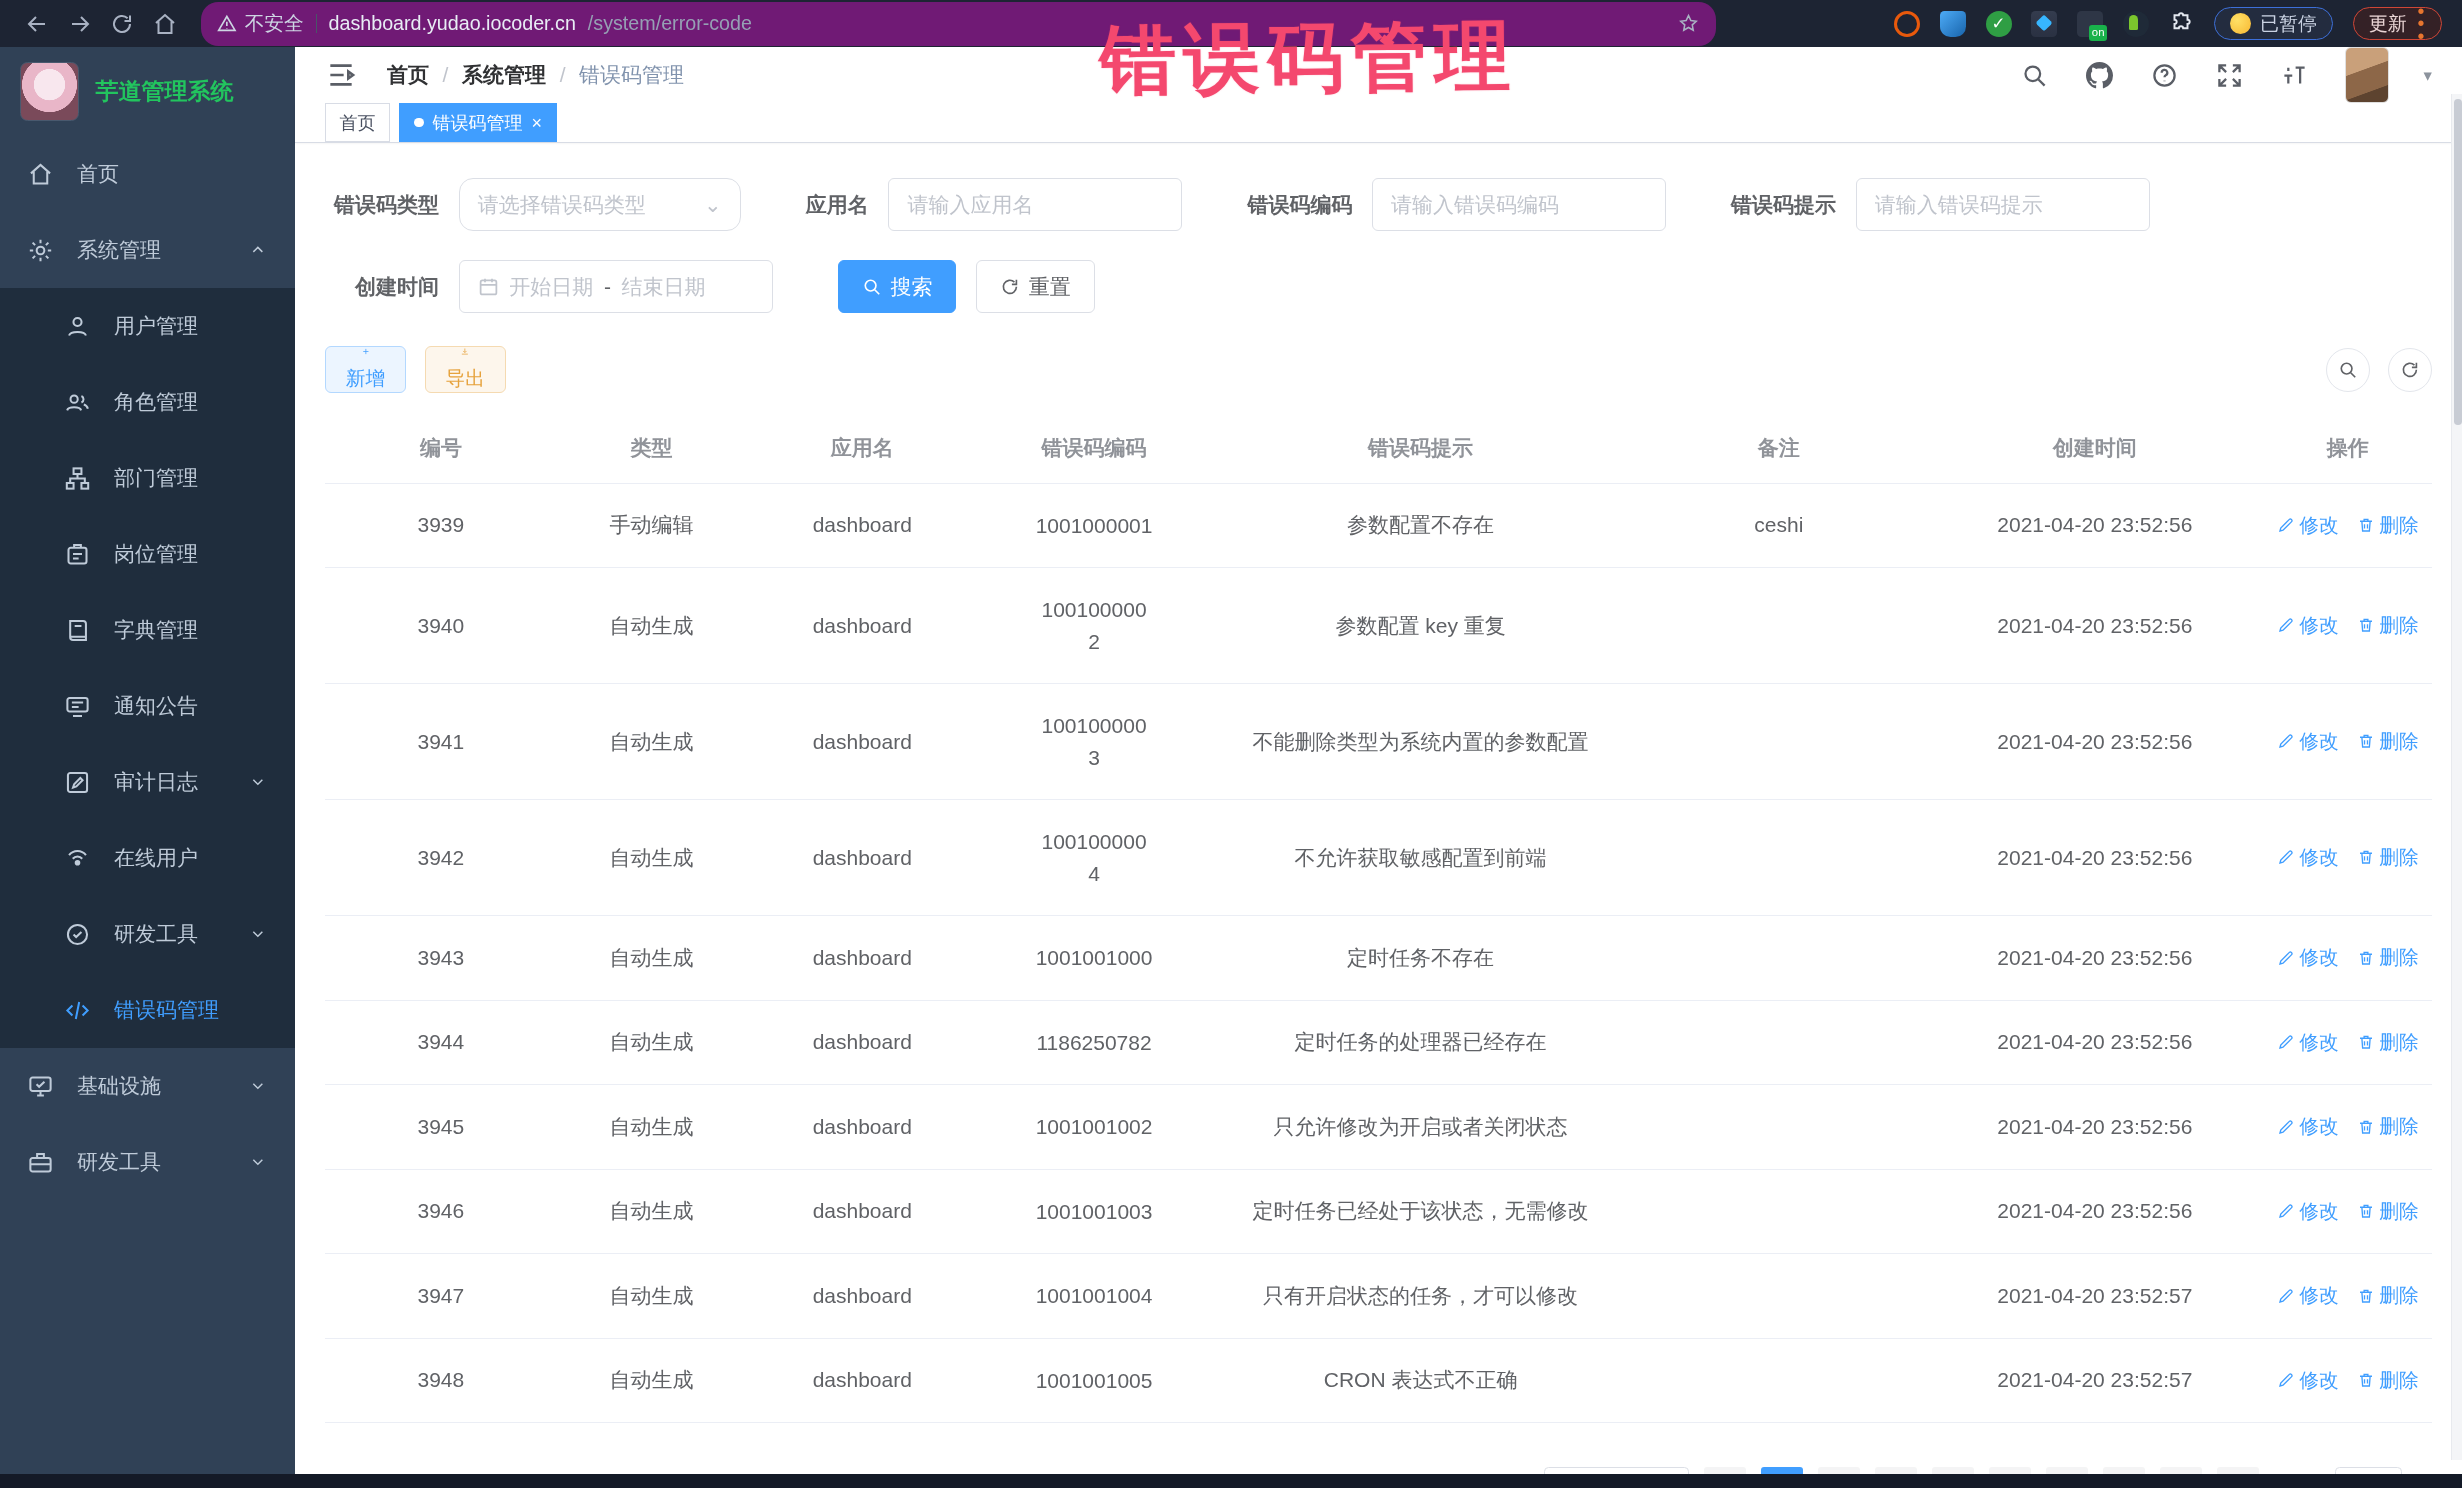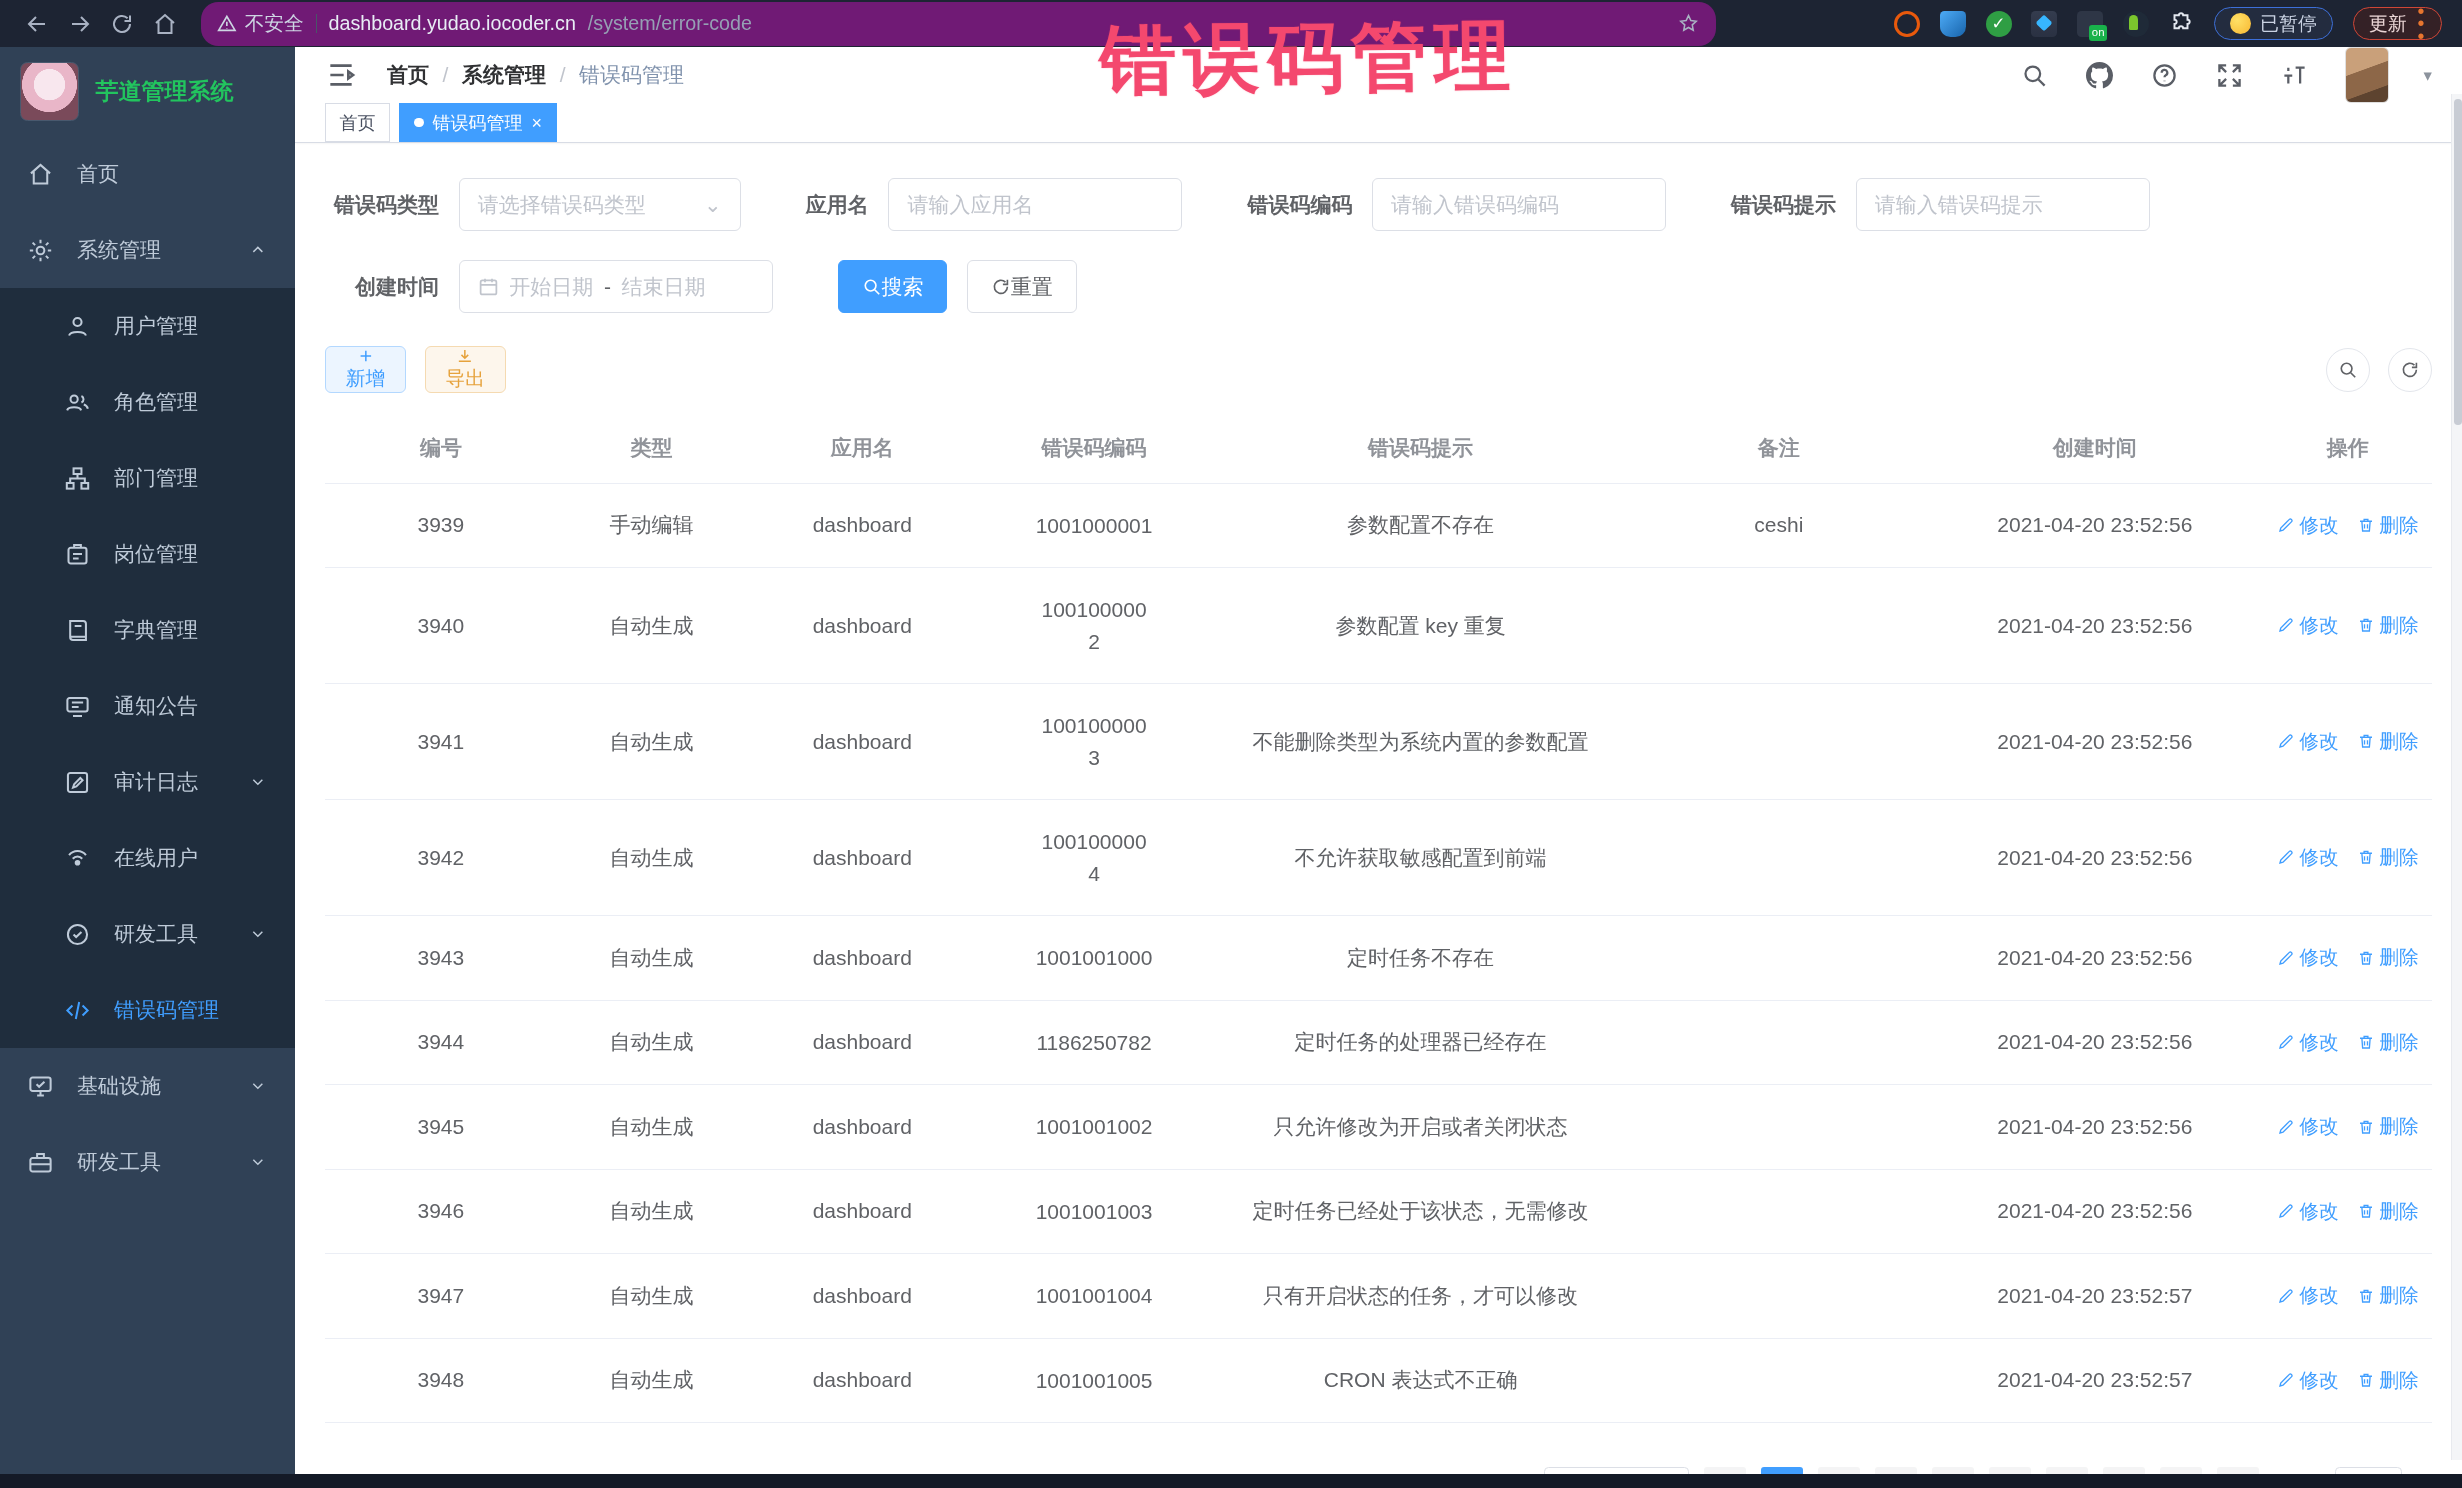--- a/index.html
+++ b/index.html
@@ -84,28 +84,28 @@
   .content { flex:1; padding:35px 30px 0; }
 
   
   .frow { display:flex; align-items:center; margin-bottom:29px; }
   .fgroup { display:flex; align-items:center; margin-right:65px; }
   .flabel { font-size:21px; font-weight:bold; color:#606266; margin-right:19.7px; min-width:114px; text-align:right; white-space:nowrap; }
   .flabel.auto { min-width:0; }
   .ctl { height:53px; border:0.8px solid #dcdfe6; border-radius:6px; background:#fff; display:flex; align-items:center; padding:0 18px; font-size:21px; color:#c0c4cc; }
   .ctl input { border:none; outline:none; font-size:21px; color:#606266; width:100%; font-family:inherit; }
   .ctl input::placeholder { color:#c0c4cc; }
-  .sel { width:282px; justify-content:space-between; cursor:pointer; }
+  .sel { width:282px; justify-content:space-between; cursor:pointer;border-radius:14px; }
   .sel .sel-caret { color:#c0c4cc; }
   .inp { width:294px; }
   .daterange { width:314px; gap:10.6px; cursor:pointer; }
   .daterange .cal { color:#c0c4cc; }
   .daterange .cal svg { width:21px; height:21px; }
   .dr-text { white-space:nowrap; }
-  .btn { height:53px; border-radius:6px; display:inline-flex; align-items:center; padding:0 23px; font-size:21px; cursor:pointer; border:0.8px solid transparent; }
+  .btn { height:53px; border-radius:6px; display:inline-flex; align-items:center; gap:9px; padding:0 23px; font-size:21px; cursor:pointer; border:0.8px solid transparent; }
   .btn svg { width:19.7px; height:19.7px; }
   .btn-primary { background:#409eff; color:#fff; border-color:#409eff; }
   .btn-default { background:#fff; color:#606266; border-color:#dcdfe6; }
   .row-actions { margin-top:33px; margin-bottom:19.7px; display:flex; align-items:center; }
   .btn-sm { height:47px; font-size:19.7px; padding:0 19.7px;flex-direction:column; }
   .btn-plain-primary { background:#ecf5ff; color:#409eff; border-color:#b3d8ff; margin-right:19.7px; }
   .btn-plain-warning { background:#fdf6ec; color:#e6a23c; border-color:#f5dab1;padding-left:19px; }
   .circle-btns { margin-left:auto; display:flex; gap:18px; }
   .cbtn { width:44px; height:44px; border-radius:50%; border:0.8px solid #e3e6ec; background:#fff; color:#606266; display:flex; align-items:center; justify-content:center; cursor:pointer; }
   .cbtn svg { width:19.7px; height:19.7px; }

